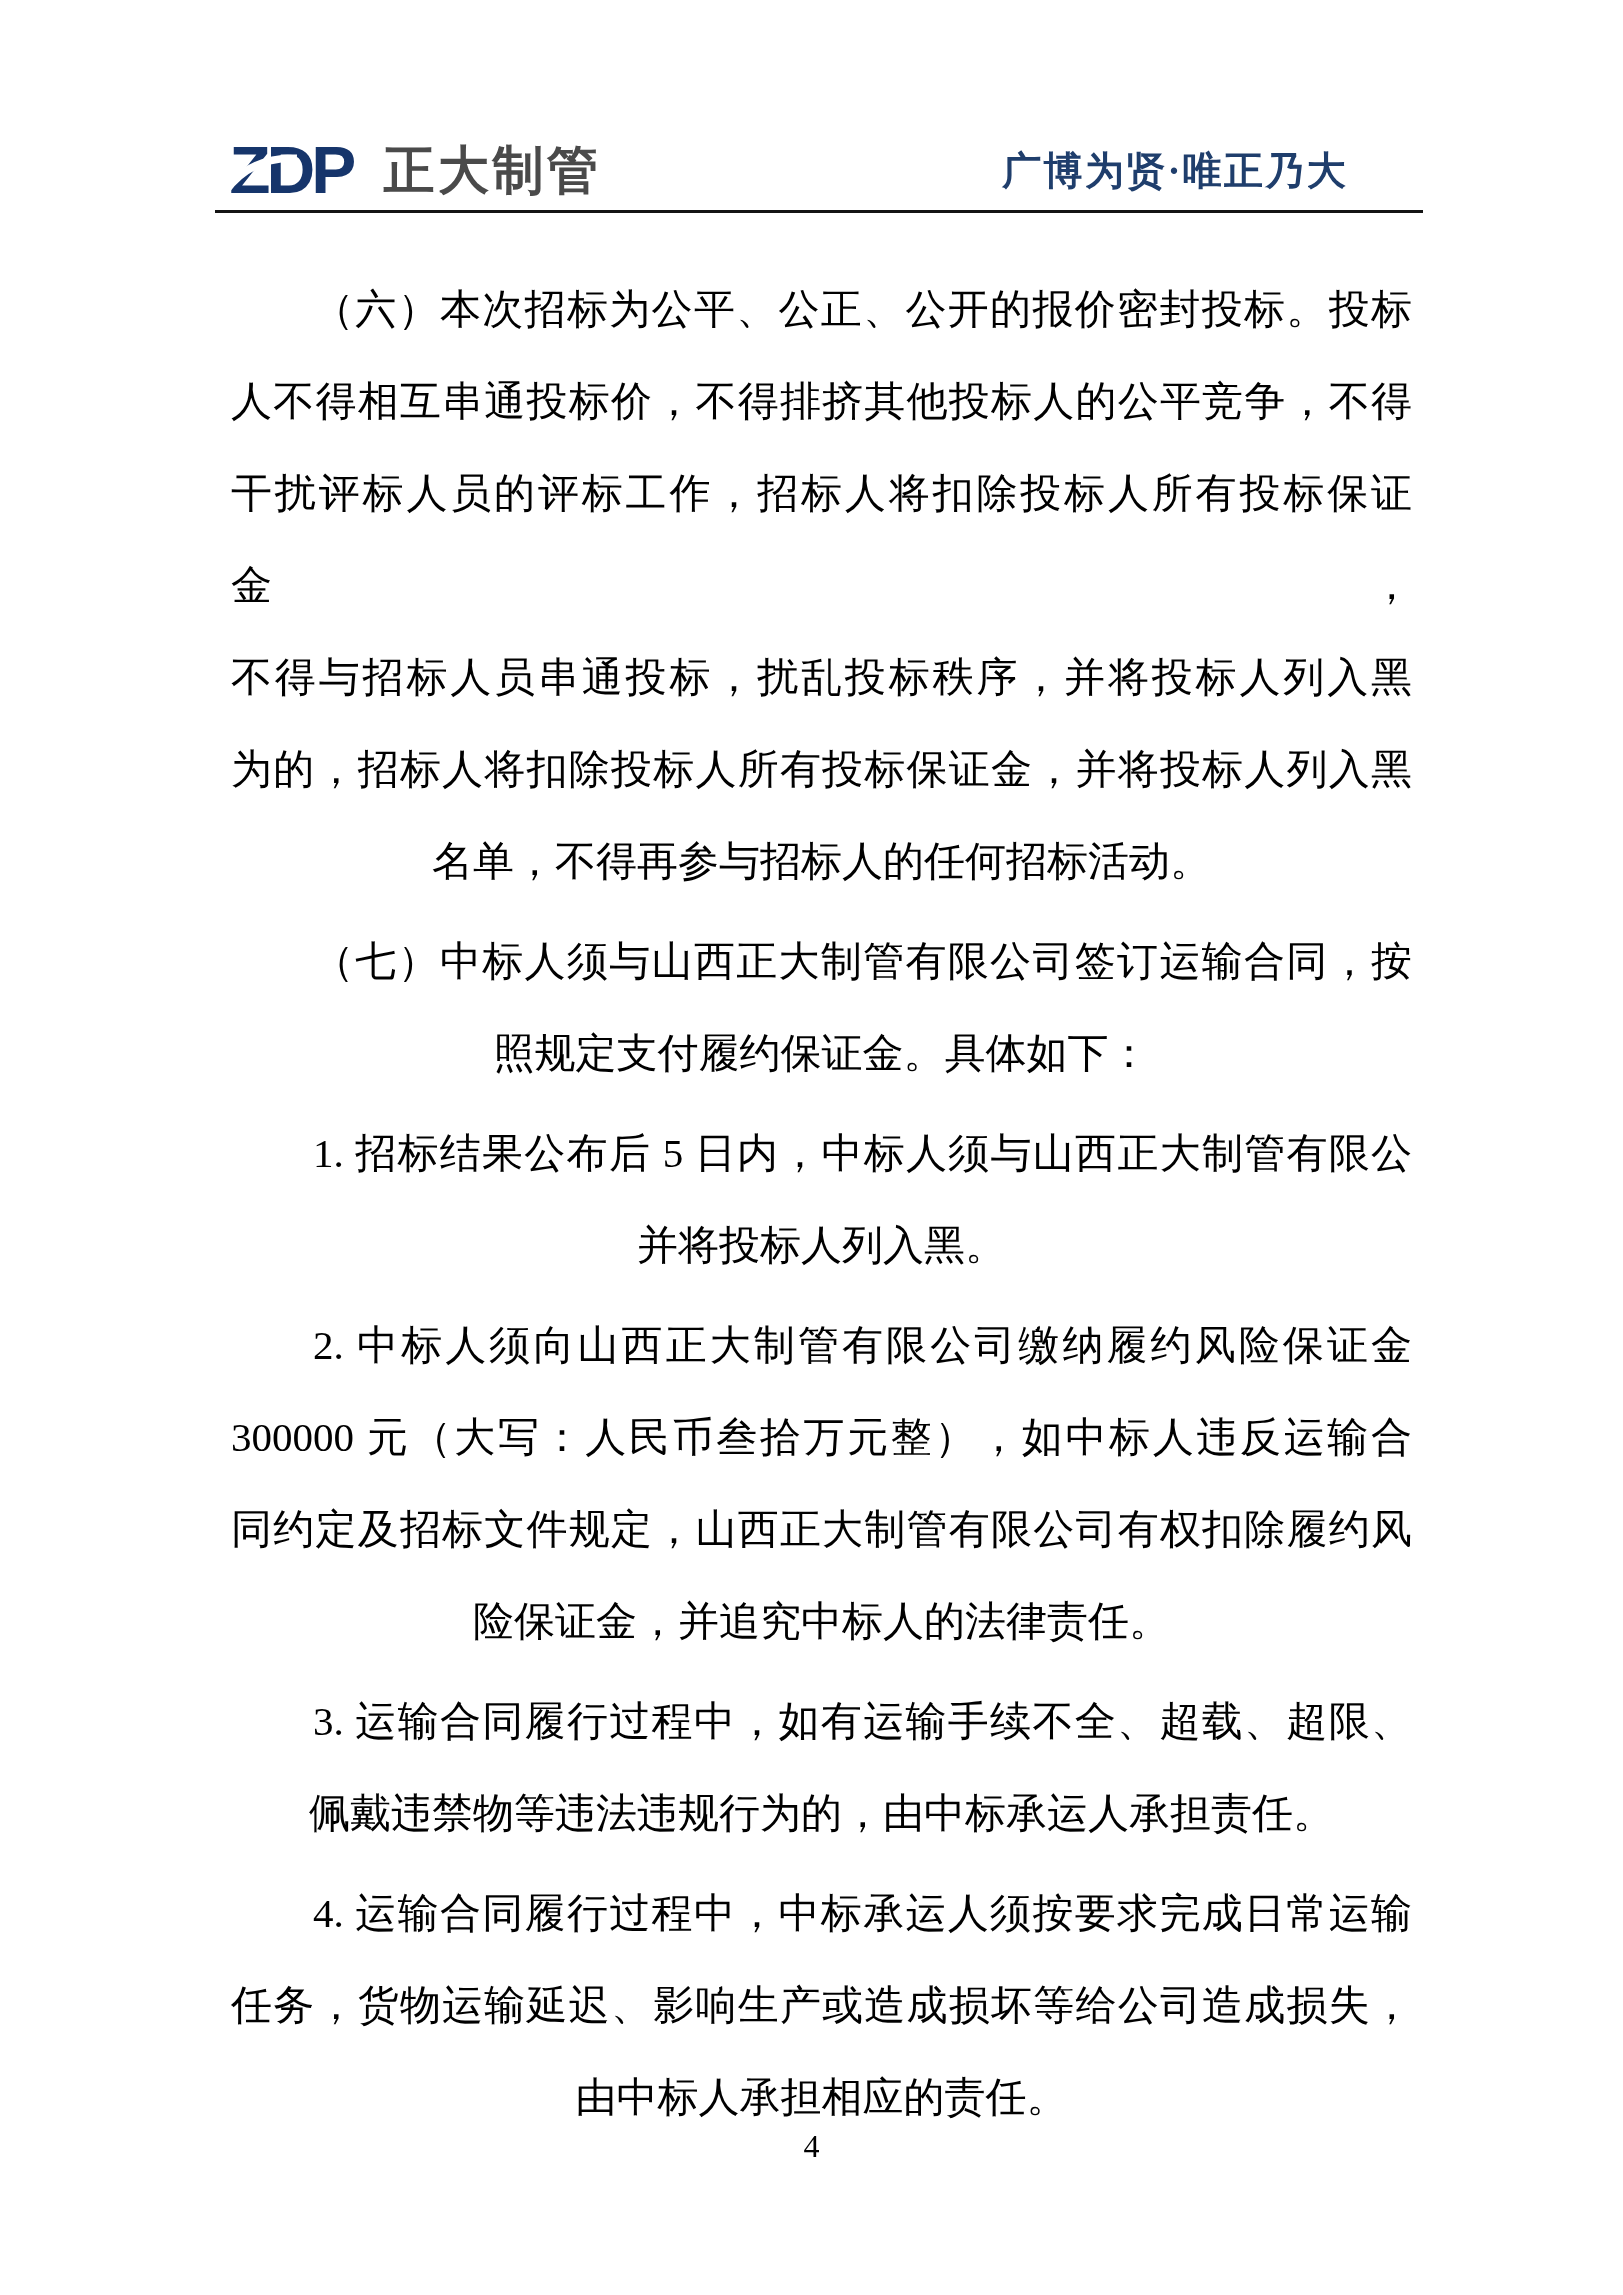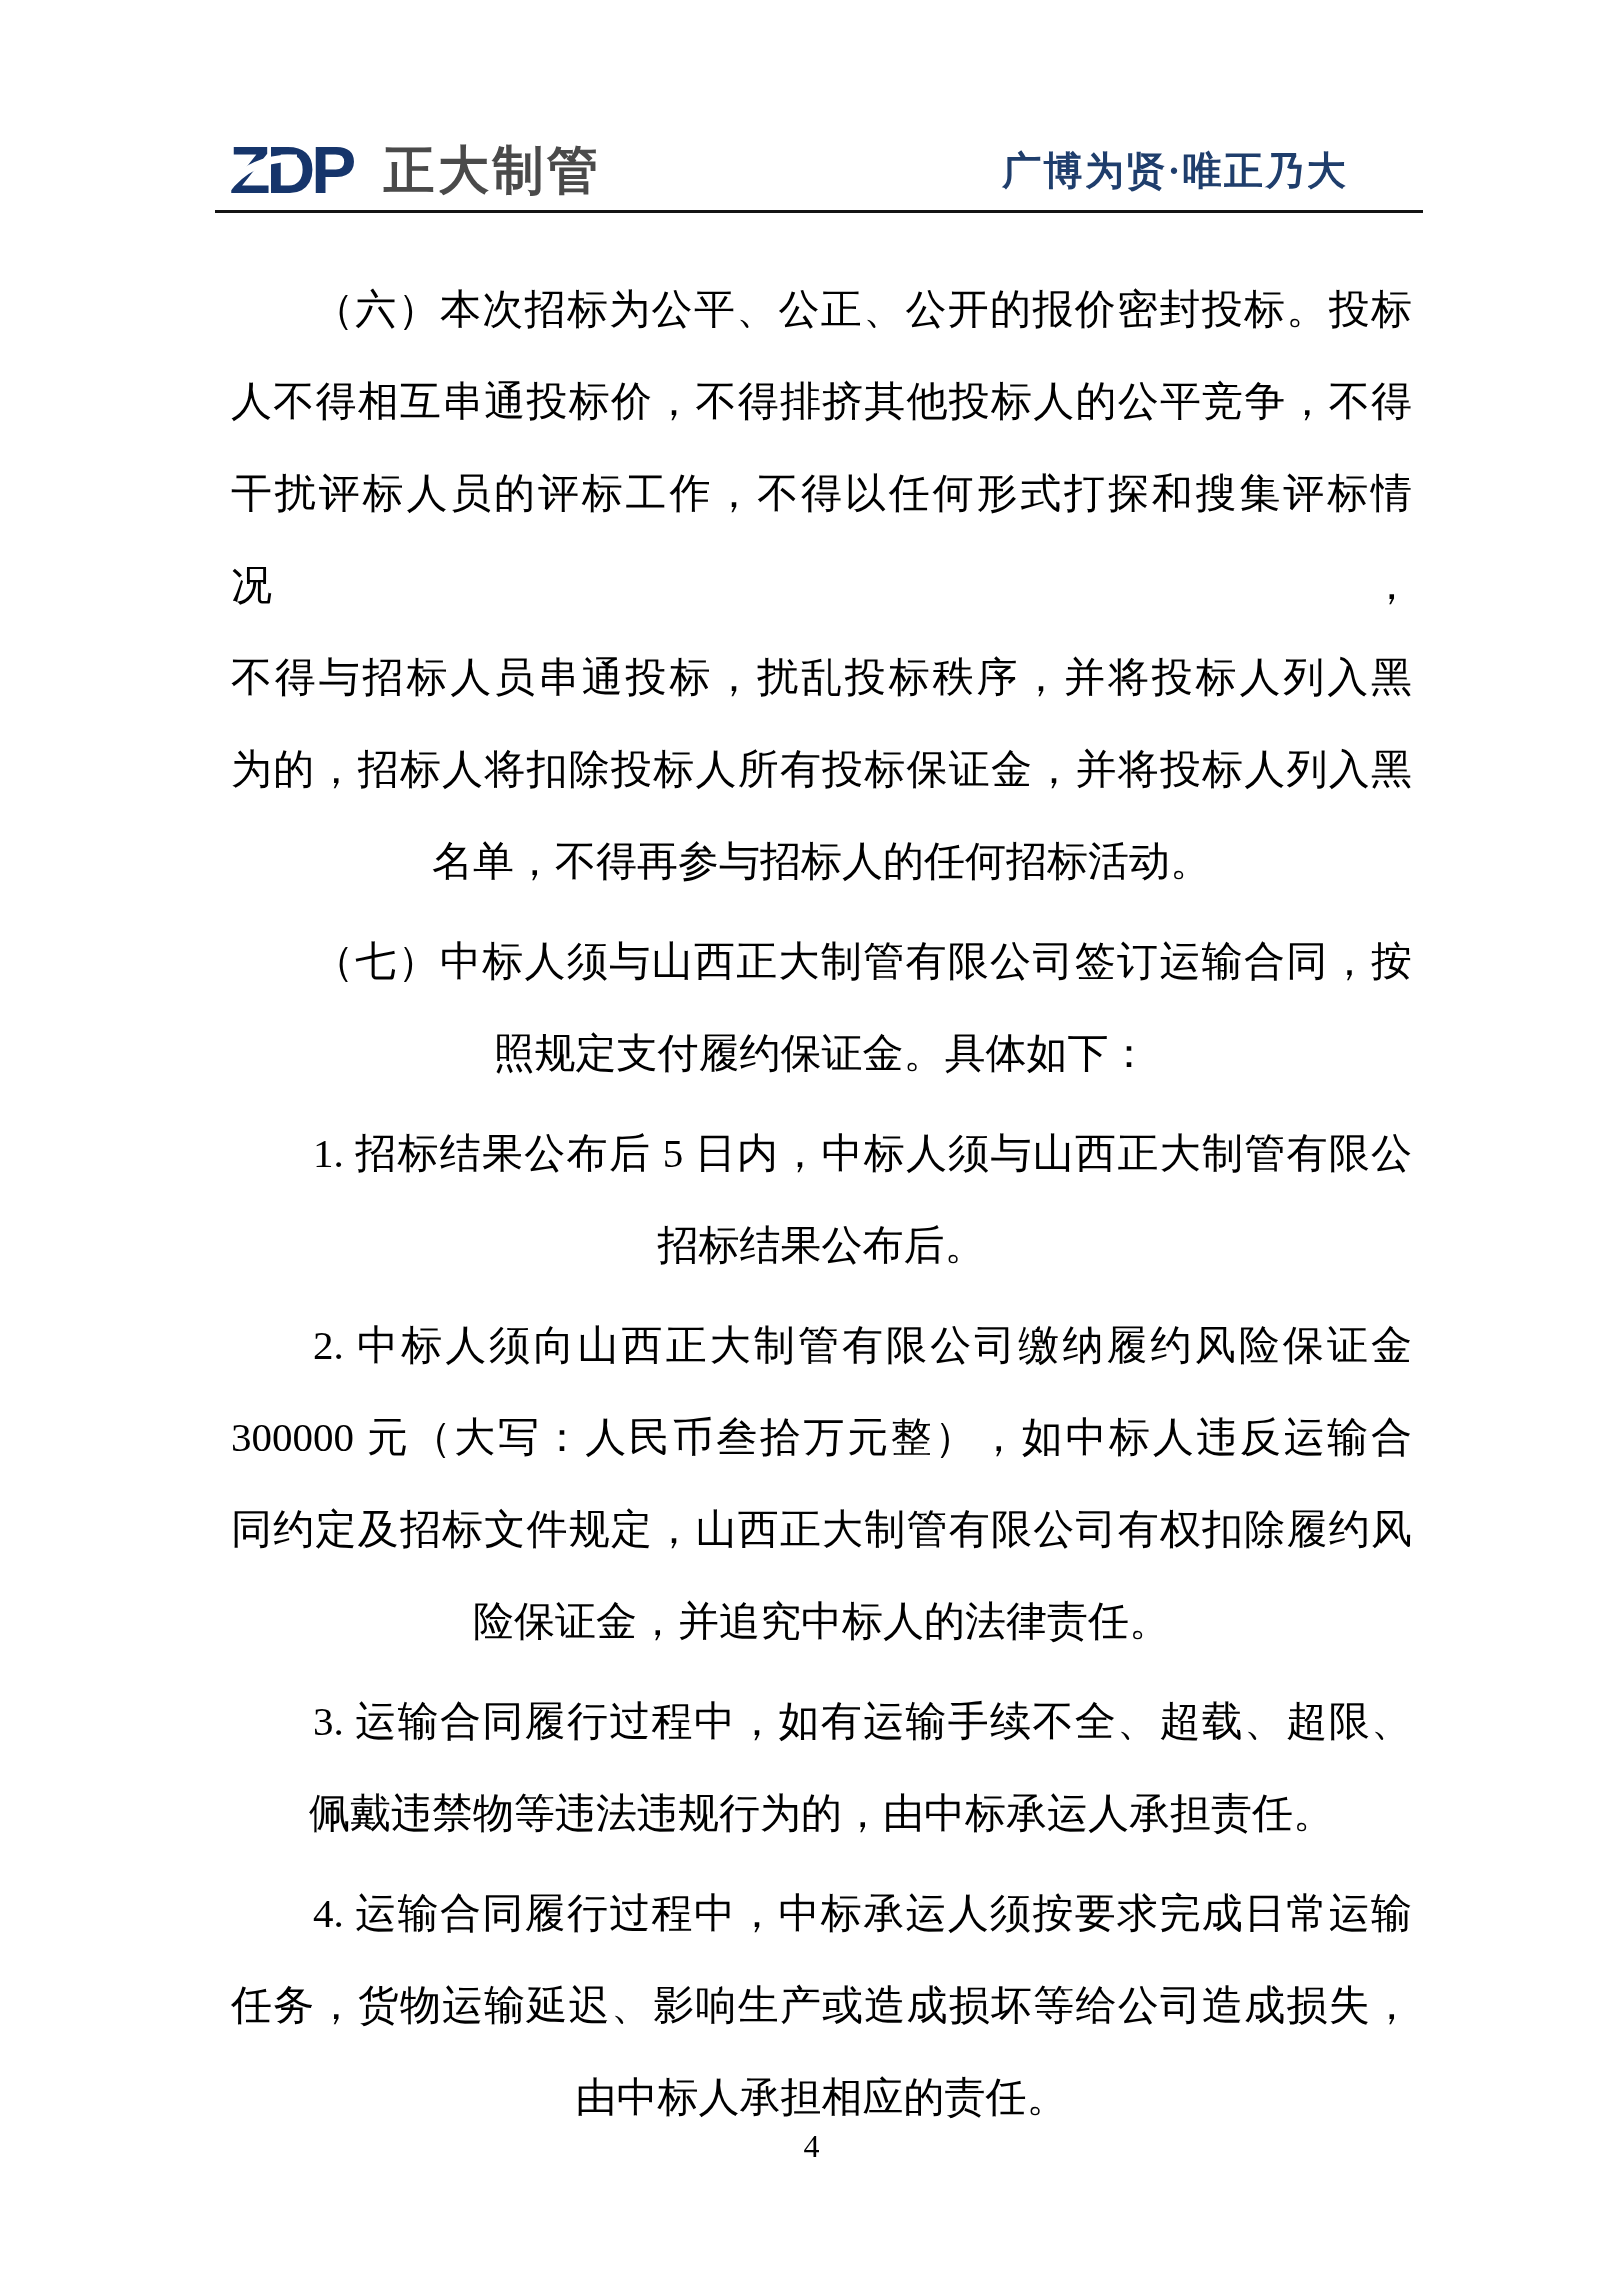--- a/index.html
+++ b/index.html
@@ -90,32 +90,32 @@
     </div>
     <div class="slogan">广博为贤·唯正乃大</div>
   </header>
 
   <div class="rule"></div>
 
   <main class="doc-body">
       <div class="para">
         <div class="line indent fill">（六）本次招标为公平、公正、公开的报价密封投标。投标</div>
         <div class="line fill">人不得相互串通投标价，不得排挤其他投标人的公平竞争，不得</div>
-        <div class="line fill">干扰评标人员的评标工作，不得以任何形式打探和搜集评标情况，</div>
+        <div class="line fill">干扰评标人员的评标工作，招标人将扣除投标人所有投标保证金，</div>
         <div class="line fill">不得与招标人员串通投标，扰乱投标秩序，并将投标人列入黑</div>
         <div class="line fill">为的，招标人将扣除投标人所有投标保证金，并将投标人列入黑</div>
         <div class="line">名单，不得再参与招标人的任何招标活动。</div>
       </div>
       <div class="para">
         <div class="line indent fill">（七）中标人须与山西正大制管有限公司签订运输合同，按</div>
         <div class="line">照规定支付履约保证金。具体如下：</div>
       </div>
       <div class="para">
         <div class="line indent fill">1. 招标结果公布后 5 日内，中标人须与山西正大制管有限公</div>
-        <div class="line">招标结果公布后。</div>
+        <div class="line">并将投标人列入黑。</div>
       </div>
       <div class="para">
         <div class="line indent fill">2. 中标人须向山西正大制管有限公司缴纳履约风险保证金</div>
         <div class="line fill">300000 元（大写：人民币叁拾万元整），如中标人违反运输合</div>
         <div class="line fill">同约定及招标文件规定，山西正大制管有限公司有权扣除履约风</div>
         <div class="line">险保证金，并追究中标人的法律责任。</div>
       </div>
       <div class="para">
         <div class="line indent fill">3. 运输合同履行过程中，如有运输手续不全、超载、超限、</div>
         <div class="line">佩戴违禁物等违法违规行为的，由中标承运人承担责任。</div>

